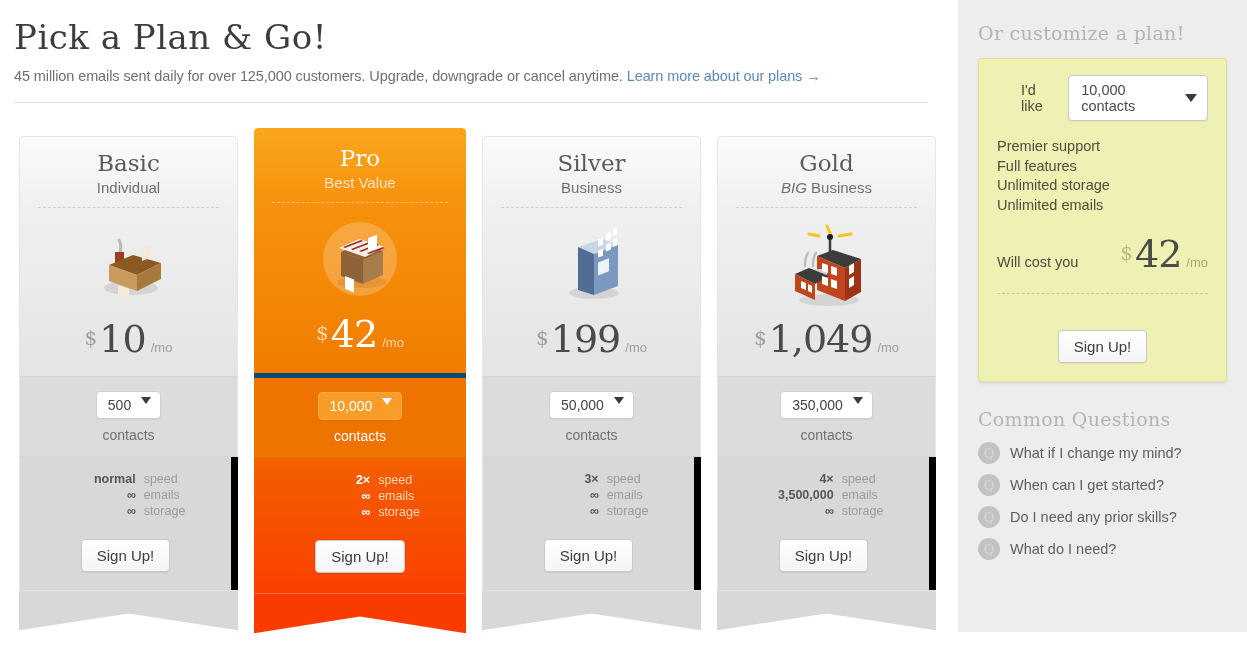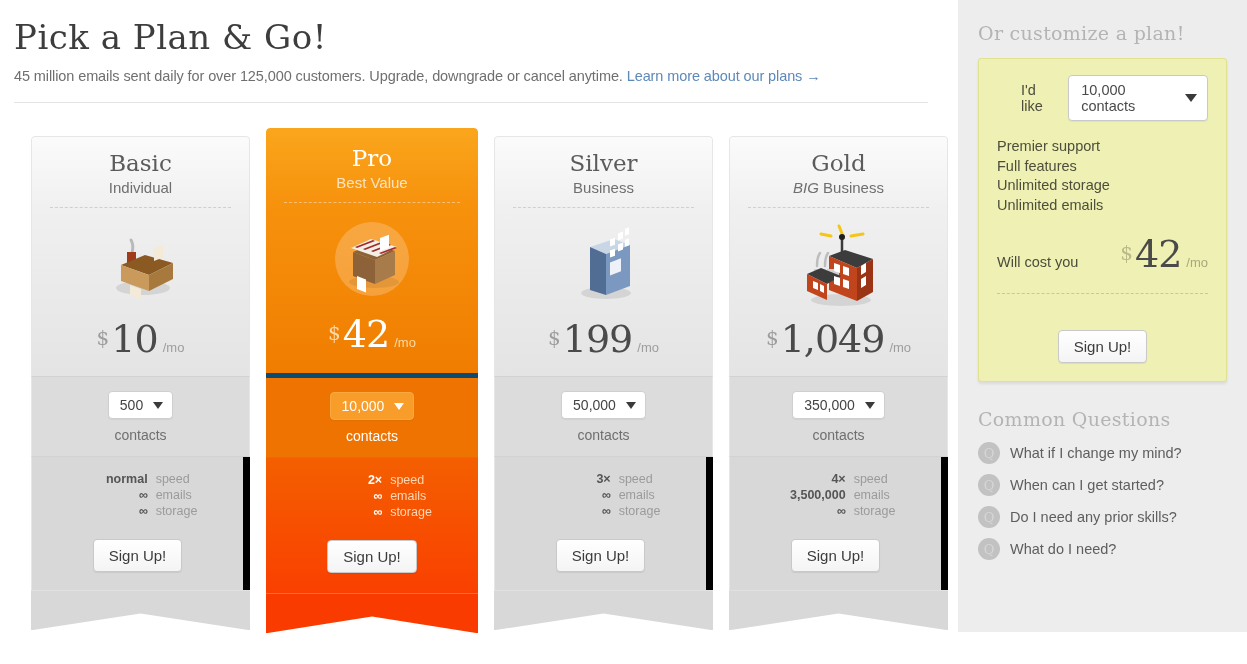--- a/index.html
+++ b/index.html
@@ -24,21 +24,21 @@
     margin-top: 11px; font-size: 14.5px; color: #6f6f6f; letter-spacing: -.1px;
   }
   .subtitle a { color: #5d89b9; text-decoration: none; }
   .hr {
     margin: 18px 14px 0 14px; height: 1px; background: #e3e3e3;
     width: 914px;
   }
 
   
   .cards {
-    position: absolute; top: 136px; left: 31px;
+    position: absolute; top: 136px; left: 19px;
     width: 930px; display: flex; align-items: flex-start;
   }
   .card {
     width: 219px; margin-right: 16px; position: relative;
     border-radius: 4px 4px 0 0;
     text-align: center;
   }
   .card:last-child { margin-right: 0; }
 
   .card .body { border-radius: 4px 4px 0 0; overflow: hidden; }
@@ -115,21 +115,21 @@
     display: flex; align-items: baseline; justify-content: center;
   }
   .card.feat .price { color: #ffffff; }
   .price .cur { font-size: 20px; color: #9d9d9d; align-self: flex-start; margin-top: 6px; }
   .card.feat .price .cur { color: #fcd9a9; }
   .price .amt { font-size: 38px; letter-spacing: -1px; margin: 0 1px 0 2px; line-height: 1; }
   .price .per { font-size: 13px; color: #9d9d9d; margin-left: 4px; font-family: "Liberation Sans", sans-serif; }
   .card.feat .price .per { color: #fcd9a9; }
 
   .dd {
-    display: inline-flex; align-items: center; gap: 10px;
+    display: inline-flex; gap: 10px;
     background: #ffffff; border: 1px solid #cfcfcf; border-radius: 4px;
     padding: 5px 9px 5px 11px; font-size: 14px; color: #444;
     box-shadow: 0 1px 1px rgba(0,0,0,.05); cursor: pointer;
   }
   .card.feat .dd {
     background: #f99d2a; border-color: #f8a93f; color: #ffffff;
   }
   .dd .tri {
     width: 0; height: 0; border-left: 5.5px solid transparent;
     border-right: 5.5px solid transparent; border-top: 7px solid #3a3a3a;

